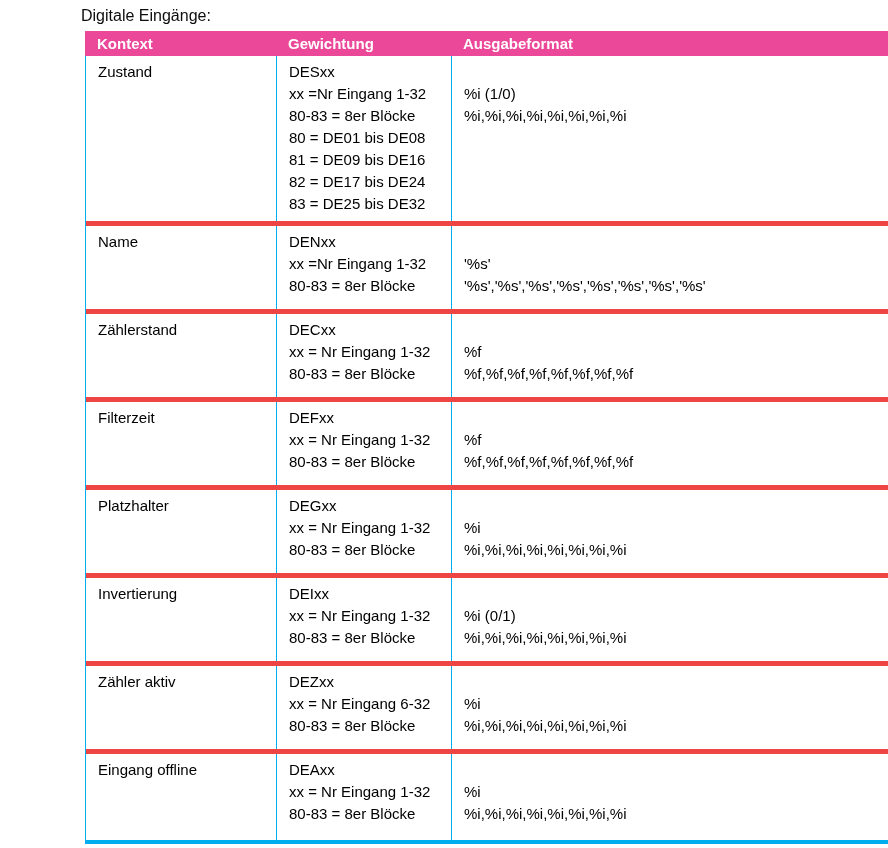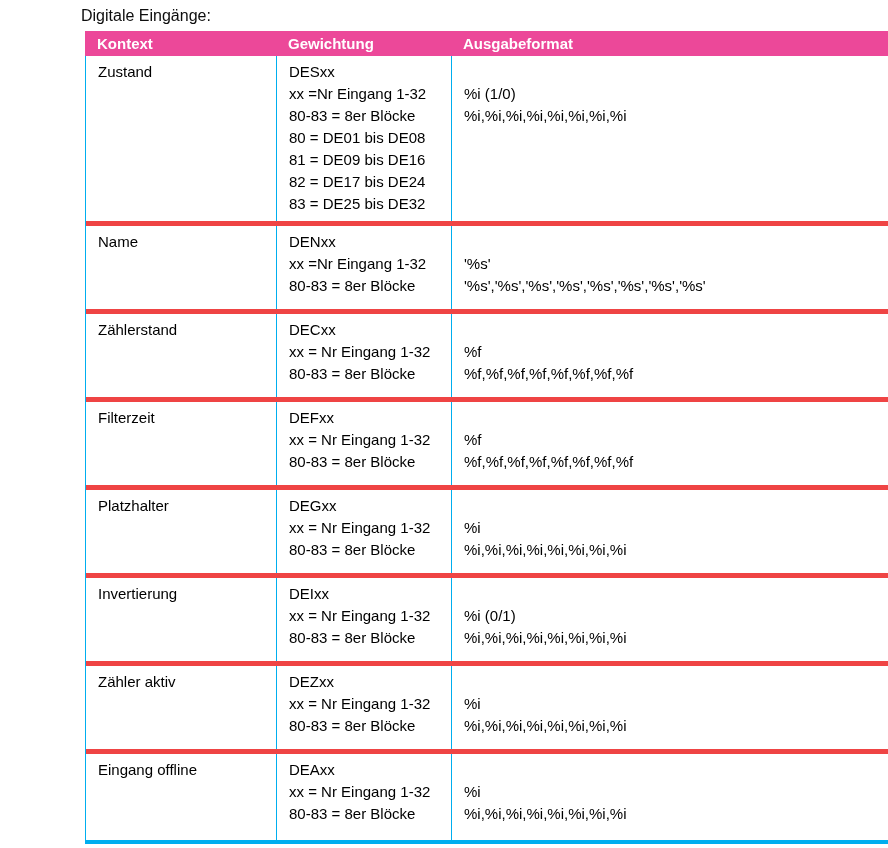--- a/index.html
+++ b/index.html
@@ -144,21 +144,21 @@
     <div class="tcell c-platz">DEIxx
 xx = Nr Eingang 1-32
 80-83 = 8er Blöcke</div>
     <div class="tcell c-format">%i (0/1)
 %i,%i,%i,%i,%i,%i,%i,%i</div>
   </div>
 
   <div class="trow">
     <div class="tcell c-kontext">Zähler aktiv</div>
     <div class="tcell c-platz">DEZxx
-xx = Nr Eingang 1-32
+xx = Nr Eingang 6-32
 80-83 = 8er Blöcke</div>
     <div class="tcell c-format">%i
 %i,%i,%i,%i,%i,%i,%i,%i</div>
   </div>
 
   <div class="trow">
     <div class="tcell c-kontext">Eingang offline</div>
     <div class="tcell c-platz">DEAxx
 xx = Nr Eingang 1-32
 80-83 = 8er Blöcke</div>

